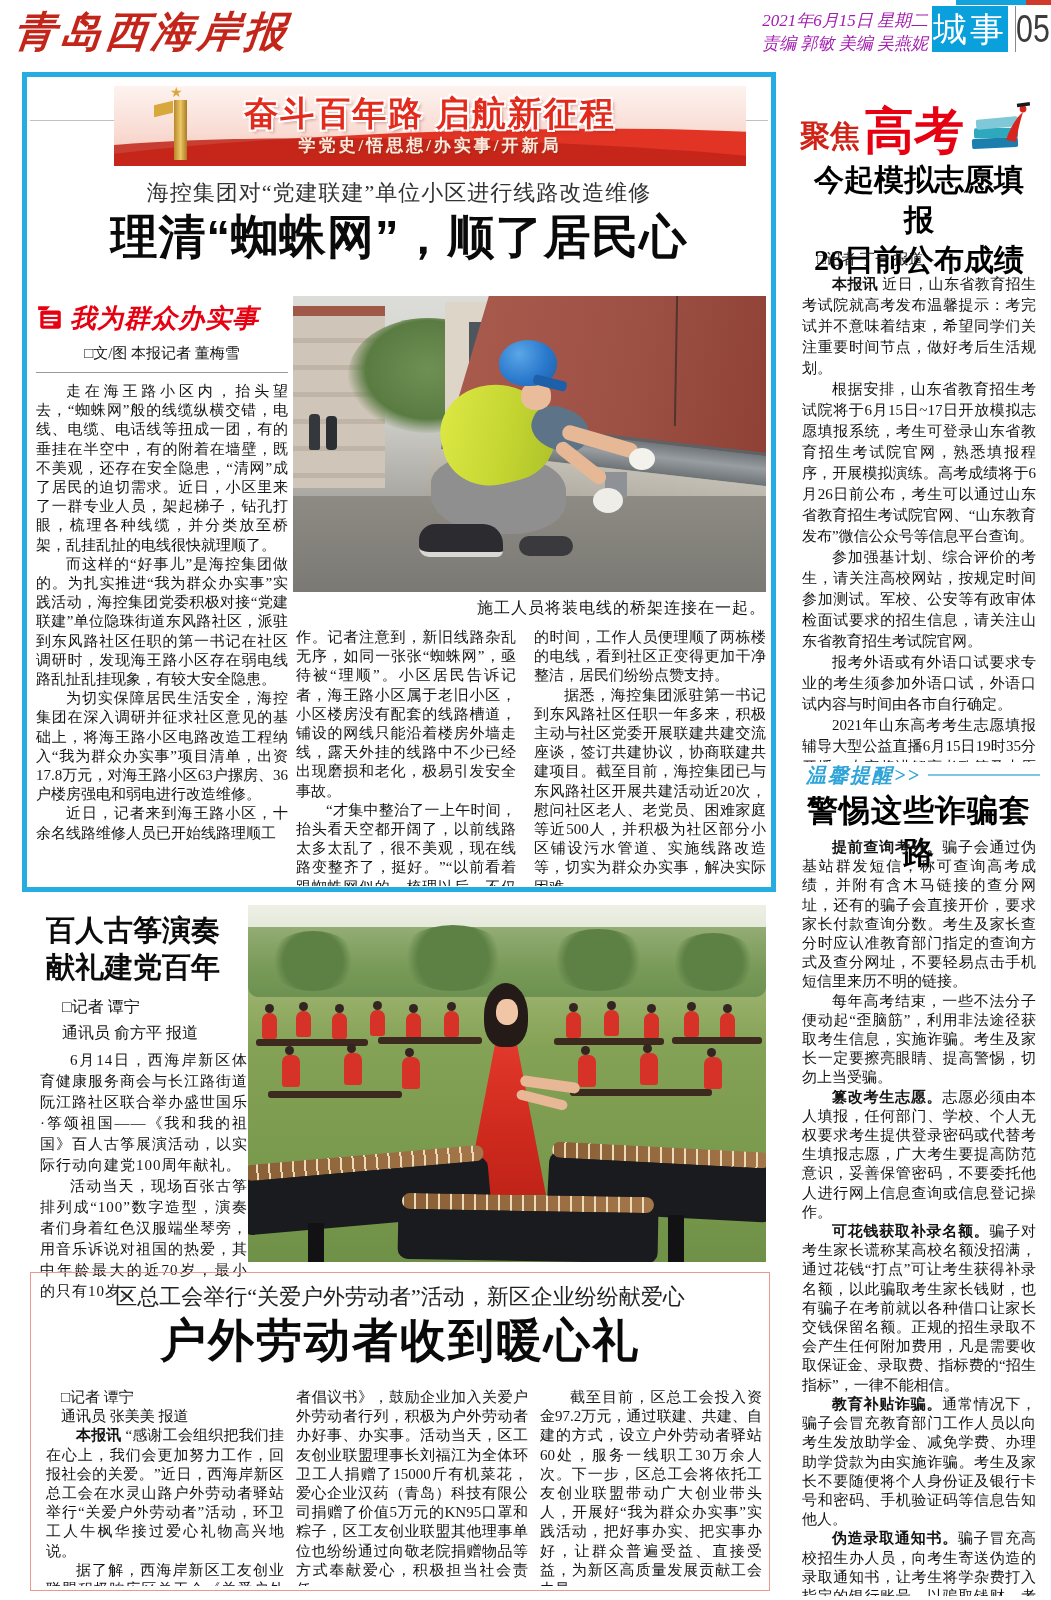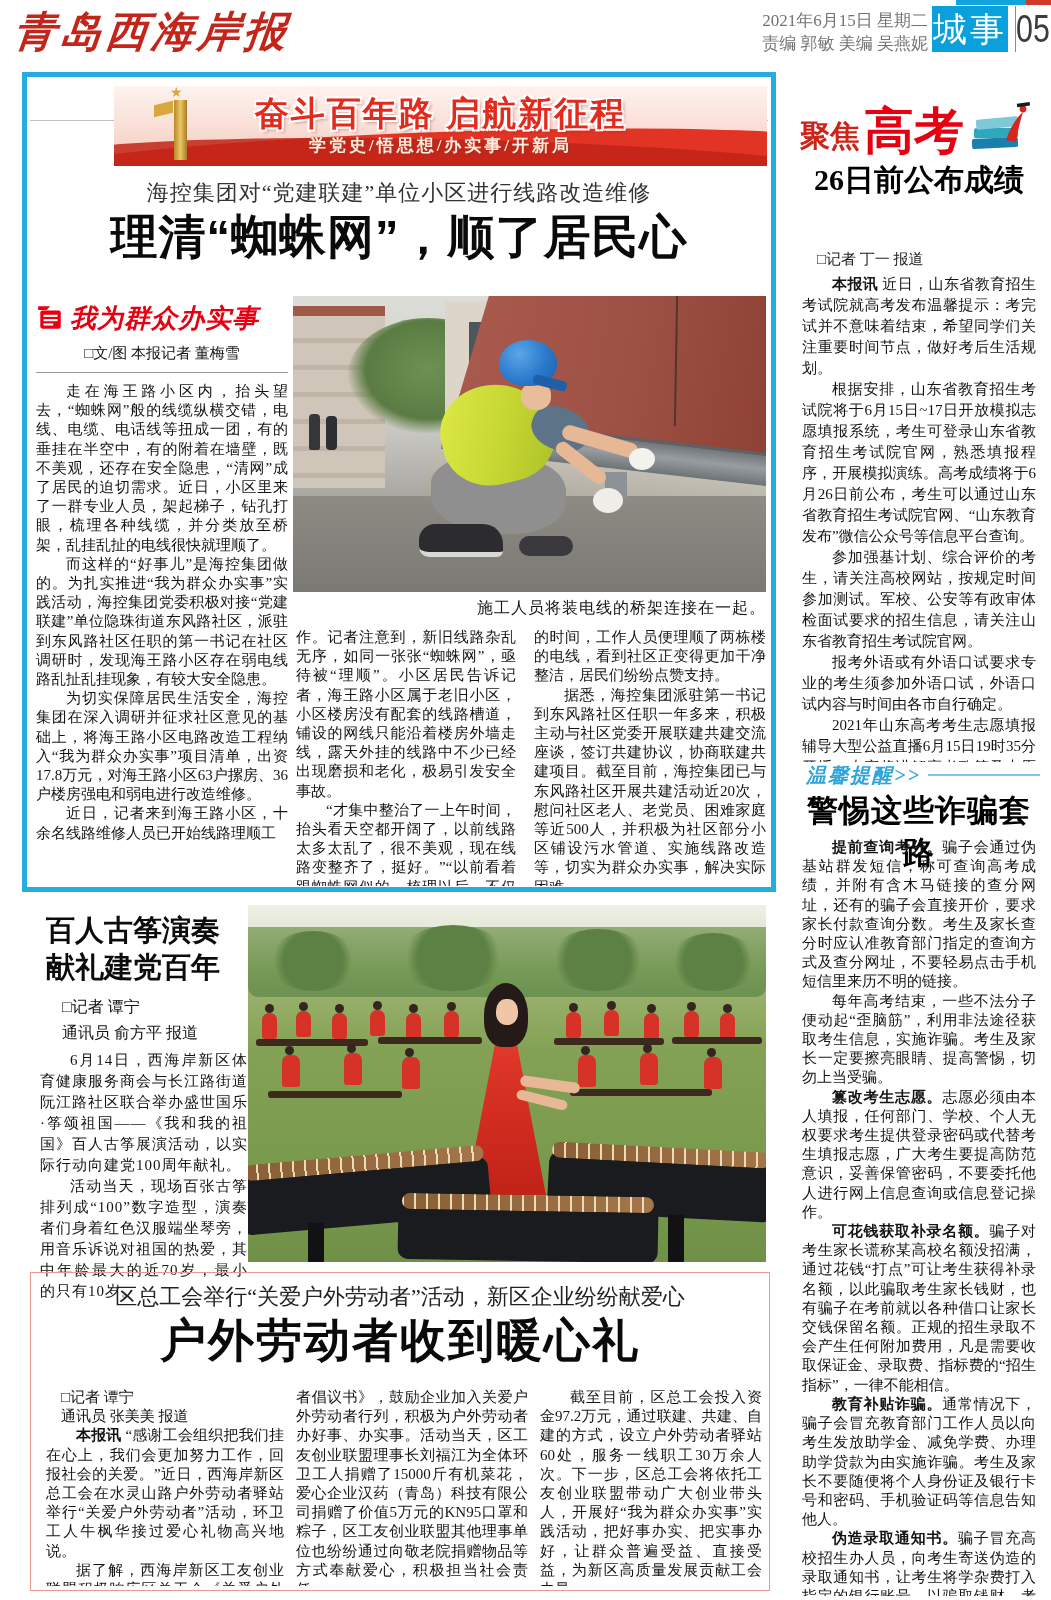--- a/index.html
+++ b/index.html
@@ -5,35 +5,35 @@
   html,body{margin:0;padding:0;background:#888;}
   .page{position:relative;width:1051px;height:1600px;margin:0 auto;background:#fff;
         overflow:hidden;font-family:"Liberation Serif",serif;color:#1a1a1a;}
   .abs{position:absolute;}
 
   
   #masthead{left:14px;top:4px;font-size:42px;font-weight:bold;font-style:italic;
             color:#c3251a;letter-spacing:4px;transform:skewX(-6deg);white-space:nowrap;}
   #strip-blue{left:956px;top:0;width:70px;height:5px;background:#12a3dc;}
   #strip-red{left:1026px;top:0;width:25px;height:5px;background:#cf3a2a;}
-  #hdr-meta{left:600px;top:9px;width:328px;text-align:right;font-size:17px;line-height:23px;color:#737373;}
+  #hdr-meta{left:600px;top:9px;width:328px;text-align:right;font-size:17px;line-height:23px;color:#a21caf;font-style:italic;}
   #section-badge{left:932px;top:6px;width:76px;height:46px;background:#0aa0dc;color:#fff;
                  font-family:"Liberation Sans",sans-serif;font-weight:normal;font-size:34px;
                  line-height:46px;text-align:center;letter-spacing:3px;}
   #hdr-vline{left:1015px;top:6px;width:1px;height:46px;background:#8a8a8a;}
   #page-num{left:1016px;top:6px;font-size:38px;color:#3c3c3c;font-family:"Liberation Sans",sans-serif;
             transform:scaleX(.8);transform-origin:left top;line-height:46px;}
 
   
   #main-box{left:22px;top:72px;width:754px;height:820px;border:5px solid #25ade2;box-sizing:border-box;background:#fff;}
   #box-rule{left:30px;top:120px;width:738px;height:1px;background:#c4c0bd;}
 
   
   #banner{left:114px;top:86px;width:632px;height:80px;overflow:hidden;
-          background:linear-gradient(180deg,#fdf3ef 0%,#f9ddd4 55%,#f4c6b8 100%);padding-left:21px;}
+          background:linear-gradient(180deg,#fdf3ef 0%,#f9ddd4 55%,#f4c6b8 100%);}
   .bn-wave{position:absolute;width:130%;height:60px;border-radius:50% 50% 0 0;}
   #wave1{left:-15%;bottom:-26px;background:#e23425;transform:rotate(-2deg);z-index:1;}
   #wave2{left:-10%;bottom:-34px;background:#bf2418;transform:rotate(1.5deg);opacity:.85;z-index:1;}
   #banner-title{position:absolute;left:0;right:0;top:5px;text-align:center;z-index:3;
                 font-family:"Liberation Sans",sans-serif;font-weight:900;font-size:34px;color:#e32b1d;
                 letter-spacing:2px;
                 text-shadow:-2px -2px 0 #fff,2px -2px 0 #fff,-2px 2px 0 #fff,2px 2px 0 #fff,3px 3px 3px rgba(140,20,10,.35);}
   #banner-sub{position:absolute;left:0;right:0;top:48px;text-align:center;z-index:3;
               font-size:17px;font-weight:bold;color:#fdeade;letter-spacing:3px;
               text-shadow:0 0 2px #c03a24,1px 1px 1px #a02a18;}
@@ -342,20 +342,21 @@
       <rect x="4" y="38" width="46" height="10" rx="2" fill="#1b7fae" transform="rotate(-3 27 43)"></rect>
       <rect x="6" y="28" width="44" height="10" rx="2" fill="#2fa7bd" transform="rotate(-1 28 33)"></rect>
       <rect x="8" y="18" width="42" height="10" rx="2" fill="#7ec8d8" transform="rotate(-5 29 23)"></rect>
       <path d="M38 40 C42 28 48 18 55 12 C52 22 50 30 48 42 Z" fill="#d8251d"></path>
       <circle cx="55" cy="9" r="3.4" fill="#d8251d"></circle>
       <rect x="49" y="3" width="13" height="3.4" fill="#1a1a1a" transform="rotate(-8 55 5)"></rect>
     </svg>
   </div>
 
   <div class="abs" id="sb-title">
+    <div>今起模拟志愿填报</div>
     <div>26日前公布成绩</div>
   </div>
   <div class="abs" id="sb-byline">□记者 丁一 报道</div>
   <div class="abs newscol" id="sb-body1">
     <p><b class="lead">本报讯</b><span> 近日，山东省教育招生考试院就高考发布温馨提示：考完试并不意味着结束，希望同学们关注重要时间节点，做好考后生活规划。</span></p>
     <p>根据安排，山东省教育招生考试院将于6月15日~17日开放模拟志愿填报系统，考生可登录山东省教育招生考试院官网，熟悉填报程序，开展模拟演练。高考成绩将于6月26日前公布，考生可以通过山东省教育招生考试院官网、“山东教育发布”微信公众号等信息平台查询。</p>
     <p>参加强基计划、综合评价的考生，请关注高校网站，按规定时间参加测试。军校、公安等有政审体检面试要求的招生信息，请关注山东省教育招生考试院官网。</p>
     <p>报考外语或有外语口试要求专业的考生须参加外语口试，外语口试内容与时间由各市自行确定。</p>
     <p>2021年山东高考考生志愿填报辅导大型公益直播6月15日19时35分开播，专家将讲解高考政策及志愿填报流程、策略技巧，考生可通过山东教育卫视或进入“山东教育发布”“山东高考一点通”微信公众号等进行收看。</p>
   </div>

